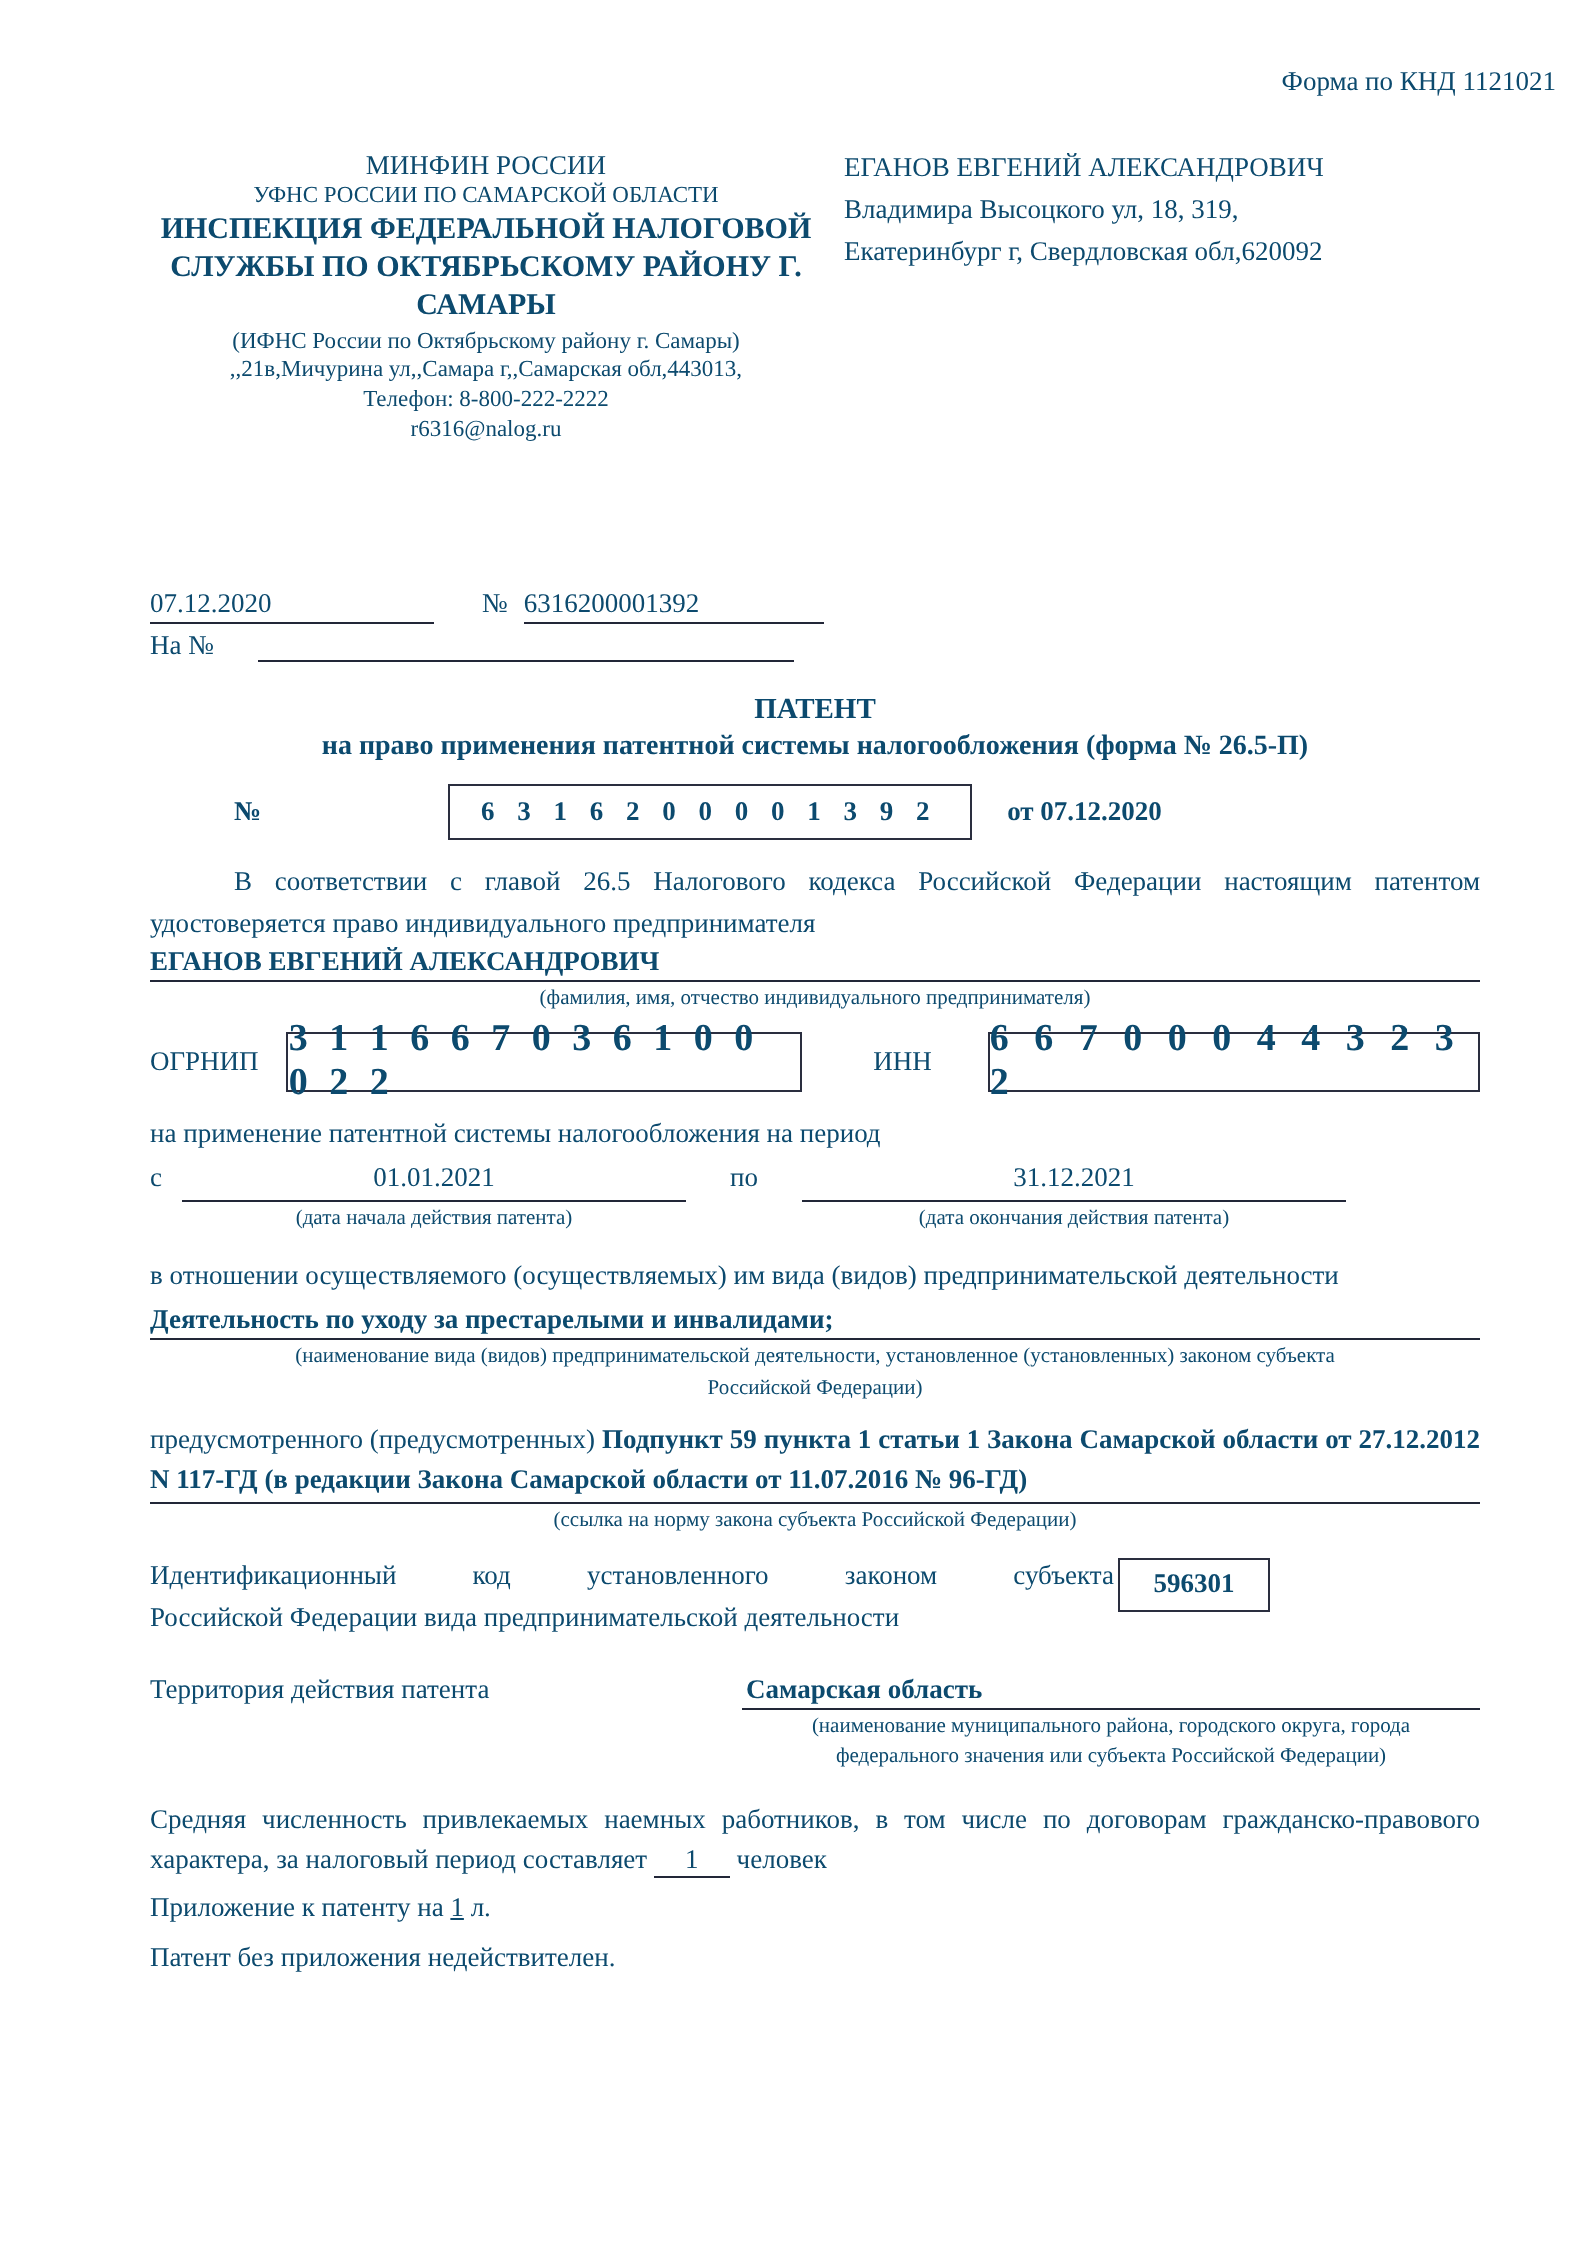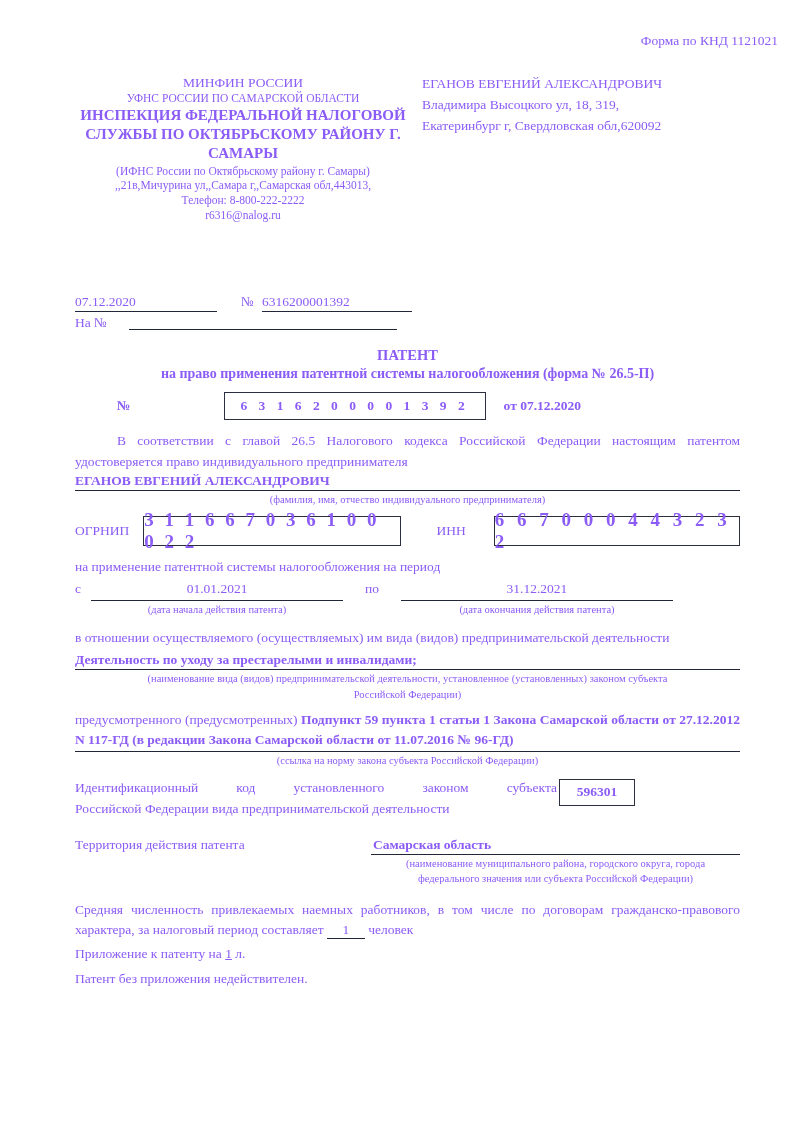--- a/index.html
+++ b/index.html
@@ -2,21 +2,21 @@
 <html lang="ru"><head>
 <meta charset="utf-8">
 <style>
   * { margin: 0; padding: 0; box-sizing: border-box; }
   html, body { background: #ffffff; }
   .page {
     position: relative;
     width: 793px; height: 1123px;
     margin: 0 auto;
     background: #ffffff;
-    color: #8b5cf6;
+    color: #0c4a6e;
     font-family: "Liberation Serif", "DejaVu Serif", serif;
     font-size: 13.5px;
     padding: 33px 53px 30px 75px;
     overflow: hidden;
   }
   .form-code { text-align: right; margin-right: -38px; font-size: 13.5px; }
 
   
   .header-cols { display: flex; justify-content: space-between; margin-top: 25px; }
   .issuer { width: 336px; text-align: center; line-height: 1.28; }
@@ -25,21 +25,21 @@
   .iss-l3, .iss-l4 { font-size: 15px; font-weight: bold; }
   .iss-l5, .iss-l6, .iss-l7, .iss-l8 { font-size: 11.5px; }
   .recipient { width: 318px; line-height: 1.55; font-size: 13.5px; }
 
   
   .outgoing { margin-top: 72px; font-size: 13.5px; }
   .out-row1 { display: flex; align-items: baseline; }
   .out-date { display: inline-block; width: 142px; border-bottom: 1.4px solid #222738; padding-bottom: 1px; }
   .out-nosign { margin-left: 24px; }
   .out-number { display: inline-block; width: 150px; margin-left: 8px; border-bottom: 1.4px solid #222738; padding-bottom: 1px; }
-  .out-row2 { display: flex; align-items: flex-start; margin-top: 3px; }
+  .out-row2 { display: flex; align-items: flex-end; margin-top: 3px; }
   .out-reply-line { display: inline-block; width: 268px; margin-left: 22px; border-bottom: 1.4px solid #222738; height: 15px; }
 
   
   .title-block { margin-top: 16px; text-align: center; font-weight: bold; }
   .title-main { font-size: 14.5px; }
   .title-sub { font-size: 14px; margin-top: 2px; }
 
   
   .pat-num-row { display: flex; align-items: center; margin-top: 10px; font-weight: bold; }
   .pat-num-sign { margin-left: 42px; }

